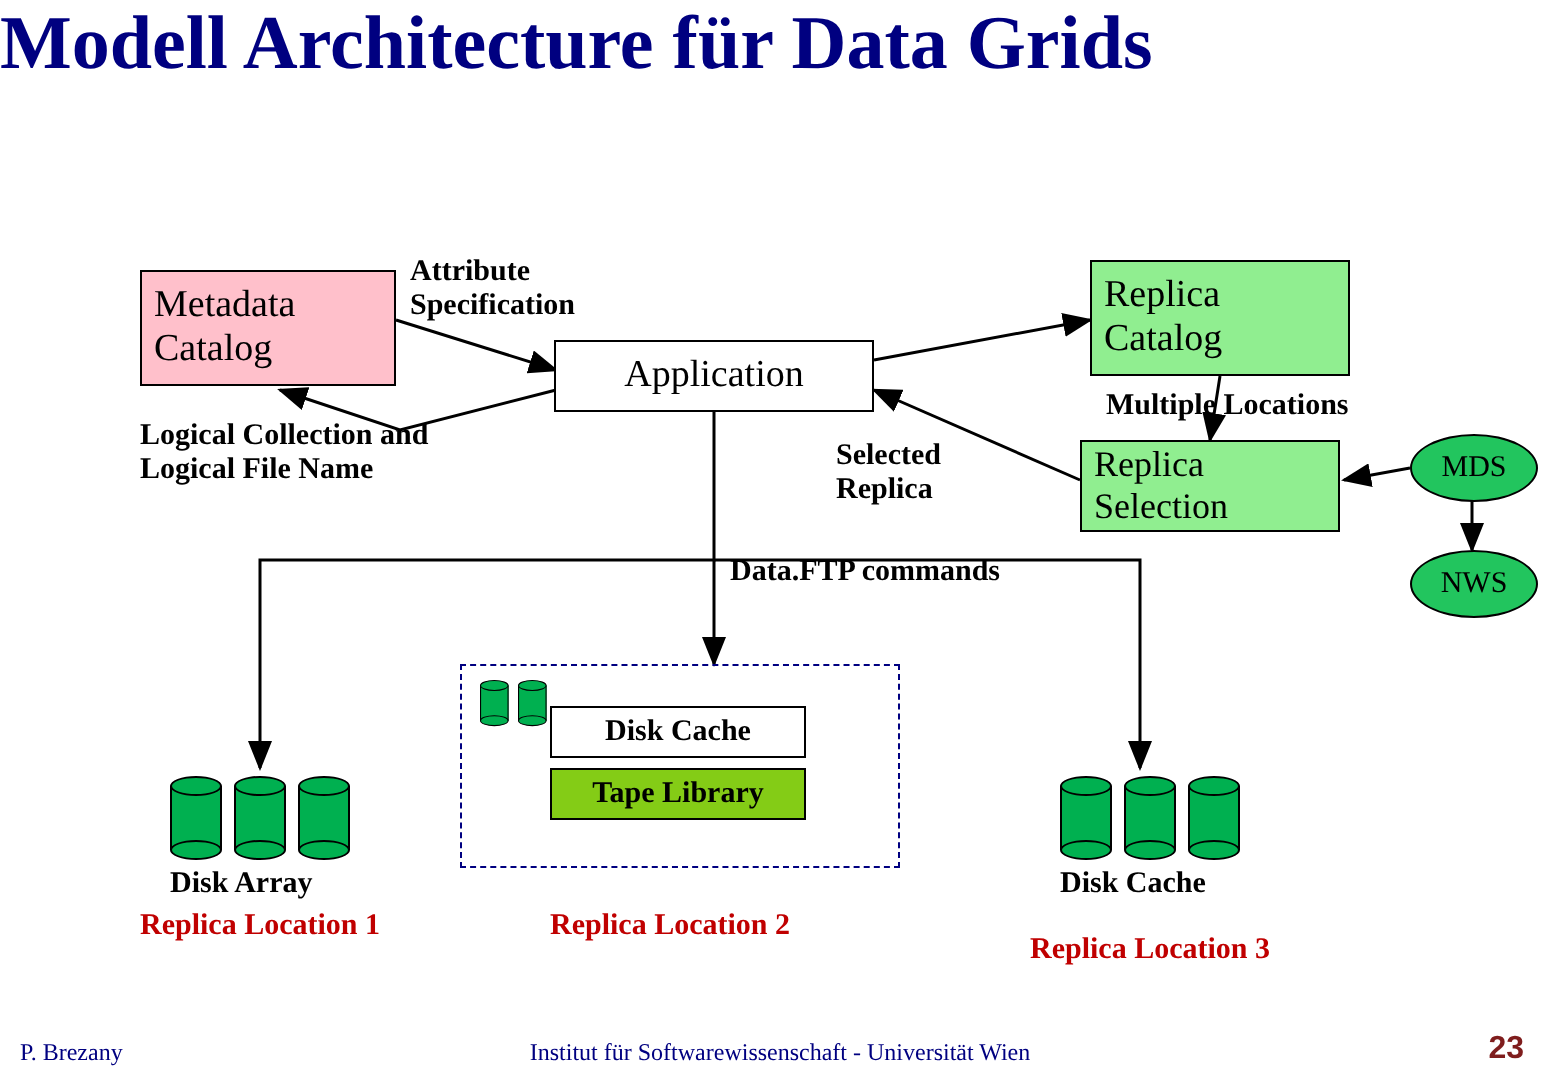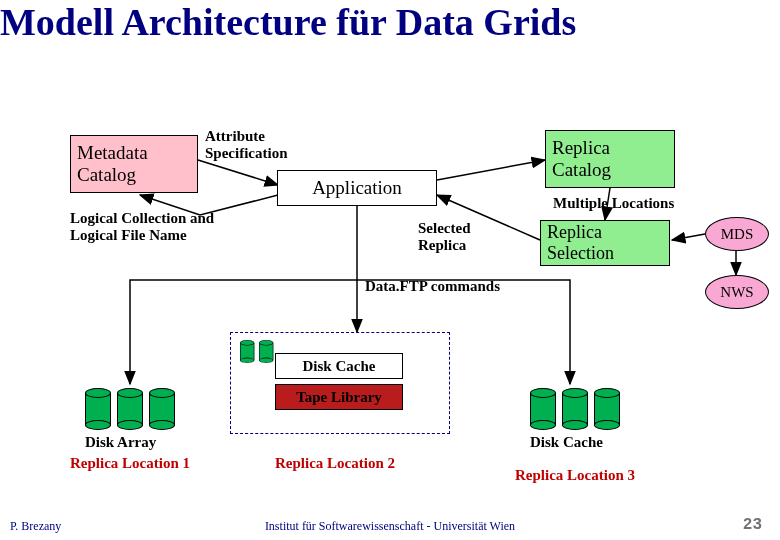--- a/index.html
+++ b/index.html
@@ -33,21 +33,21 @@
     line-height: 1.15;
   }
   .metadata { left: 70px; top: 135px; width: 128px; height: 58px; background: #FFC0CB; font-family: Verdana; font-size: 19px; text-align:left; padding-left:6px; justify-content:flex-start;}
   .replica-catalog { left: 545px; top: 130px; width: 130px; height: 58px; background: #90EE90; font-family: Verdana; font-size:19px; text-align:left; padding-left:6px; justify-content:flex-start;}
   .replica-selection { left: 540px; top: 220px; width: 130px; height: 46px; background: #90EE90; font-family: Verdana; font-size:18px; text-align:left; padding-left:6px; justify-content:flex-start;}
   .application { left: 277px; top: 170px; width: 160px; height: 36px; background: #fff; font-family: Verdana; font-size:19px; }
   .oval {
     position: absolute;
     border: 1px solid #000;
     border-radius: 50%;
-    background: #f9a8d4;
+    background: #22c55e;
     display: flex; align-items:center; justify-content:center;
     font-family: Verdana; font-size: 15px;
   }
   .mds { left: 705px; top: 217px; width: 64px; height: 34px; }
   .nws { left: 705px; top: 275px; width: 64px; height: 34px; }
   .label {
     position: absolute;
     font-family: Verdana;
     font-weight: bold;
     font-size: 15px;
@@ -75,21 +75,21 @@
   }
   .cache-box {
     position:absolute;
     border:1px solid #000;
     background:#fff;
     font-family: "Comic Sans MS", cursive;
     font-size:15px; font-weight:bold;
     display:flex; align-items:center; justify-content:center;
   }
   .disk-cache { left: 275px; top:353px; width:128px; height:26px; }
-  .tape-lib { left: 275px; top:384px; width:128px; height:26px; background:#b91c1c; }
+  .tape-lib { left: 275px; top:384px; width:128px; height:26px; background:#84cc16; }
   .dashed {
     position:absolute;
     border:1.5px dashed #000080;
     left: 230px; top: 332px; width: 220px; height: 102px;
   }
   .big-label {
     position:absolute;
     font-family: "Comic Sans MS", cursive;
     font-weight:bold;
     font-size:15px;
@@ -100,21 +100,21 @@
     position:absolute; left:10px; bottom:6px;
     font-family: "Comic Sans MS", cursive; font-size:12px; color:#000080;
   }
   .footer-center {
     position:absolute; left:0; right:0; bottom:6px;
     text-align:center;
     font-family: "Comic Sans MS", cursive; font-size:12px; color:#000080;
   }
   .page-num {
     position:absolute; right:18px; bottom:6px;
-    font-family: Liberation Mono, monospace; font-size:16px; color:#737373; font-weight:bold;
+    font-family: Liberation Sans, sans-serif; font-size:16px; color:#7f1d1d; font-weight:bold;
   }
 </style>
 </head>
 <body>
 
 <div class="title">Modell Architecture für Data Grids</div>
 
 <div class="canvas">
 
   <svg class="arrows">

